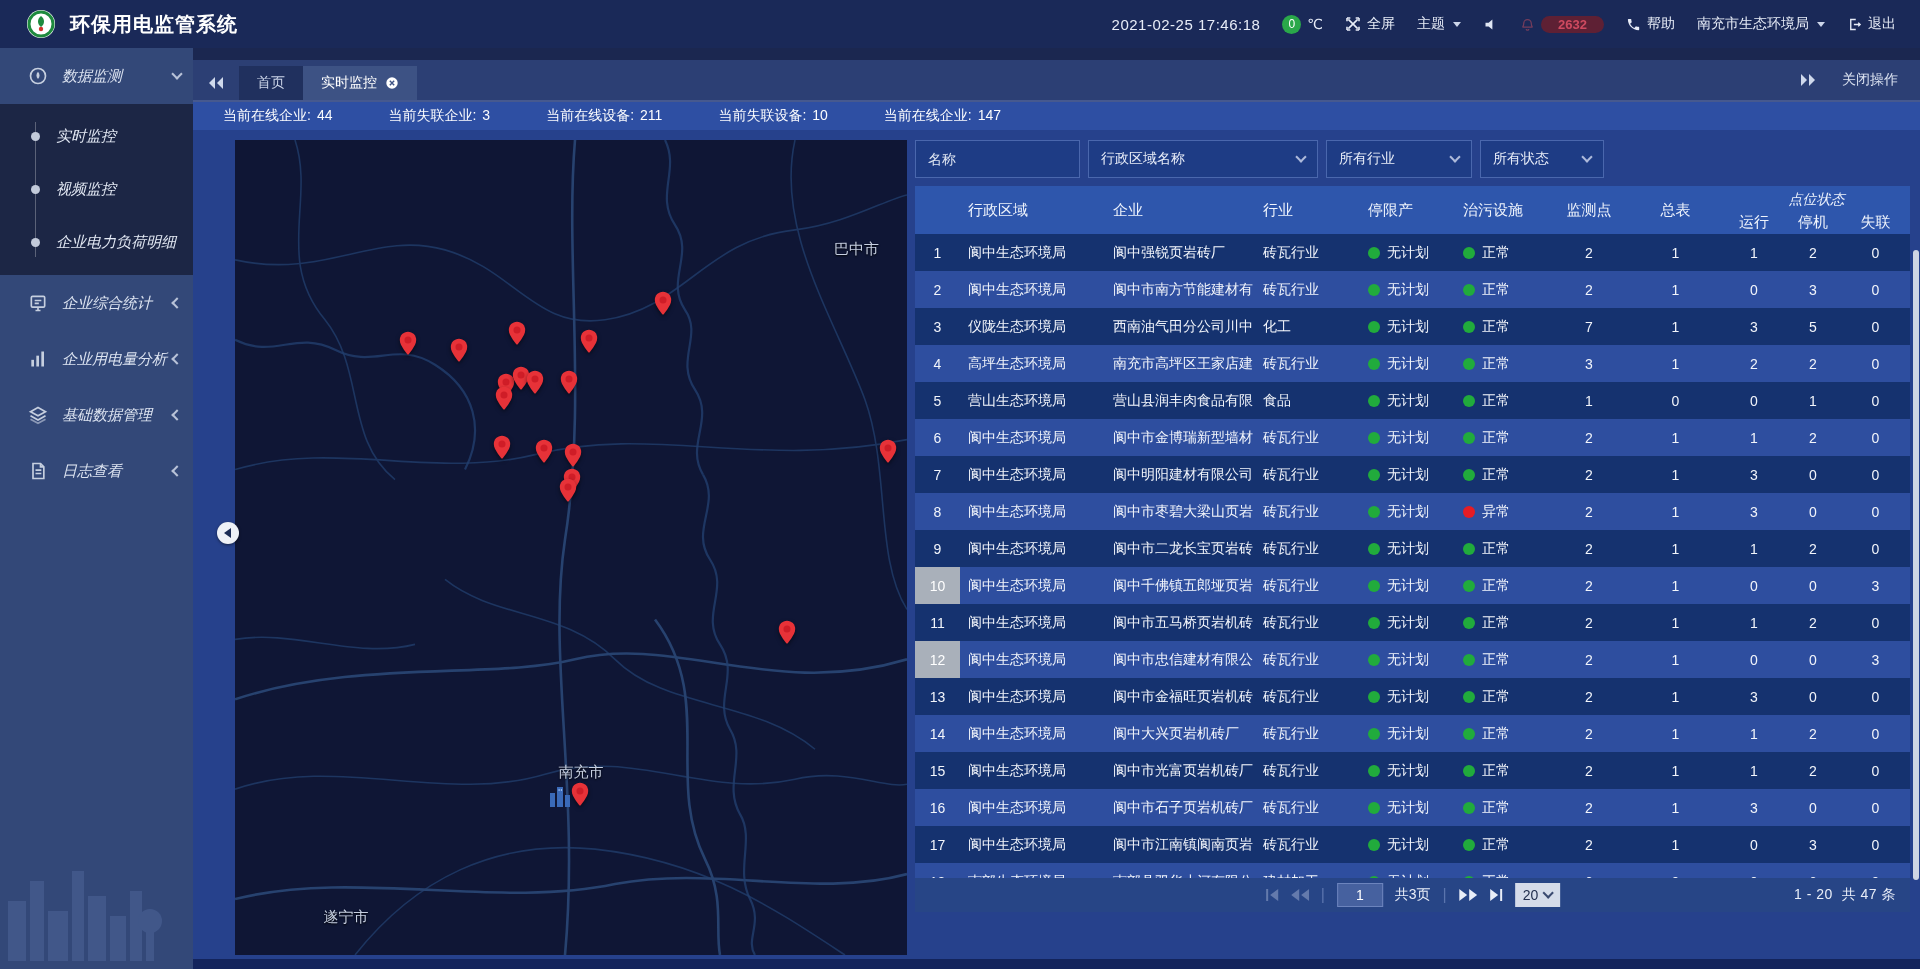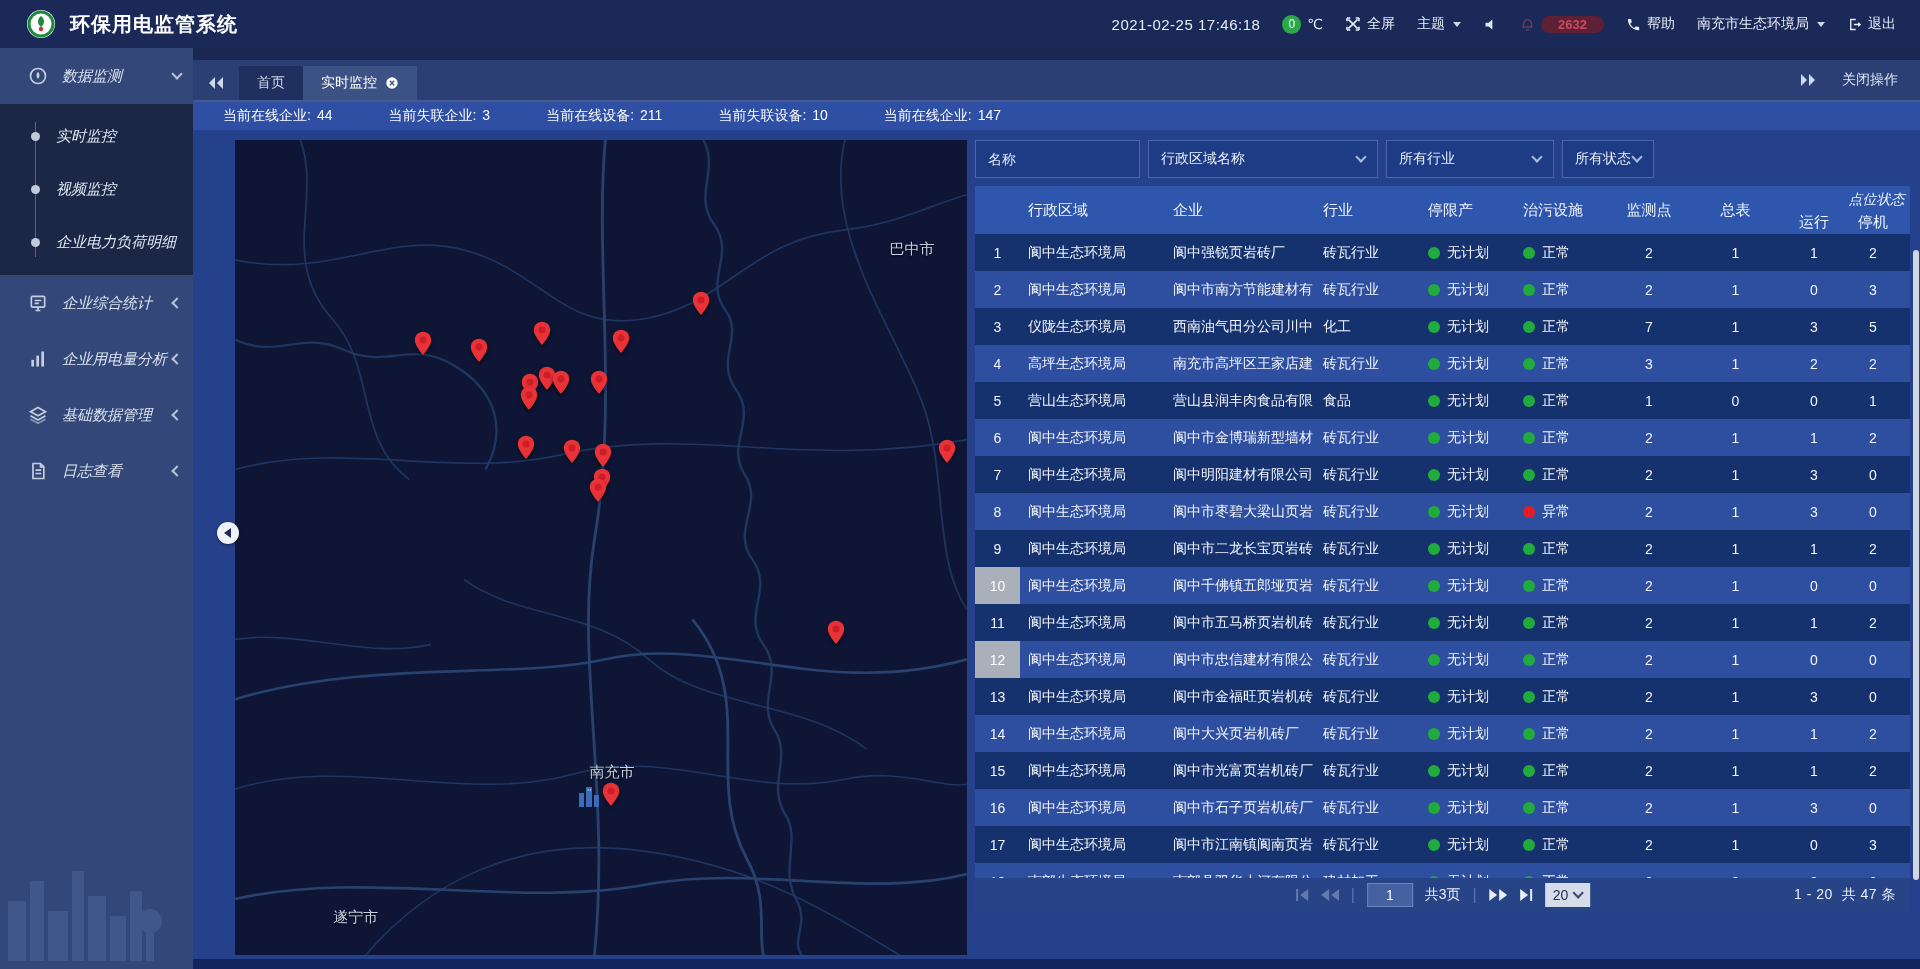--- a/index.html
+++ b/index.html
@@ -41,21 +41,21 @@
   .tab.active { background:#3d5284; color:#fff; }
   .tabbar-right { margin-left:auto; display:flex; align-items:center; gap:26px; padding-right:22px; height:100%; }
   .close-ops { font-size:14px; color:#dbe2f1; cursor:pointer; }
 
   .statsbar { height:28px; background:#2e4fa3; display:flex; align-items:center; padding-left:30px; font-size:14px; color:#fbfcfe; }
   .stat { margin-right:56px; display:flex; gap:6px; }
 
   .content { flex:1; position:relative; display:flex; padding:10px 10px 14px 42px; gap:8px; }
 
   
-  .map-panel { width:732px; position:relative; background:#0f1635; overflow:hidden; flex:0 0 auto; }
+  .map-panel { width:672px; position:relative; background:#0f1635; overflow:hidden; flex:0 0 auto; }
   .map-roads { position:absolute; inset:0; width:100%; height:100%; }
   .city-label { position:absolute; transform:translate(-50%,-50%); color:#c7d0e2; font-size:15px; text-shadow:0 1px 2px #000; white-space:nowrap; }
   .pin { position:absolute; transform:translate(-50%,-100%); width:19px; height:25px; filter:drop-shadow(0 2px 2px rgba(0,0,0,.5)); }
   .city-mark { position:absolute; transform:translate(-50%,-50%); }
   .collapse-handle { position:absolute; left:24px; top:392px; width:22px; height:22px; border-radius:50%; background:#eef1f7; display:flex; align-items:center; justify-content:center; cursor:pointer; box-shadow:0 1px 3px rgba(0,0,0,.5); z-index:5; }
   .collapse-handle .tri { width:0; height:0; border-top:5px solid transparent; border-bottom:5px solid transparent; border-right:7px solid #1c2c55; margin-right:2px; }
 
   
   .right-panel { flex:1; display:flex; flex-direction:column; min-width:0; }
   .filterbar { display:flex; gap:8px; margin-bottom:8px; }
@@ -432,25 +432,25 @@
         </div>
     </div>
 
     <div class="right-panel">
       <div class="filterbar">
         <input class="f-box" style="width: 165px;" placeholder="名称">
         <div class="f-box f-select" style="width:230px">
             <span>行政区域名称</span>
             <span class="f-chev"></span>
           </div>
-        <div class="f-box f-select" style="width:168px">
+        <div class="f-box f-select" style="width:146px">
             <span>所有行业</span>
             <span class="f-chev"></span>
           </div>
-        <div class="f-box f-select" style="width:92px">
+        <div class="f-box f-select" style="width:124px">
             <span>所有状态</span>
             <span class="f-chev"></span>
           </div>
       </div>
 
       <div class="table-wrap">
         <div class="tgrid thead">
           <div class="hcell"></div>
           <div class="hcell tl">行政区域</div>
           <div class="hcell tl">企业</div>

